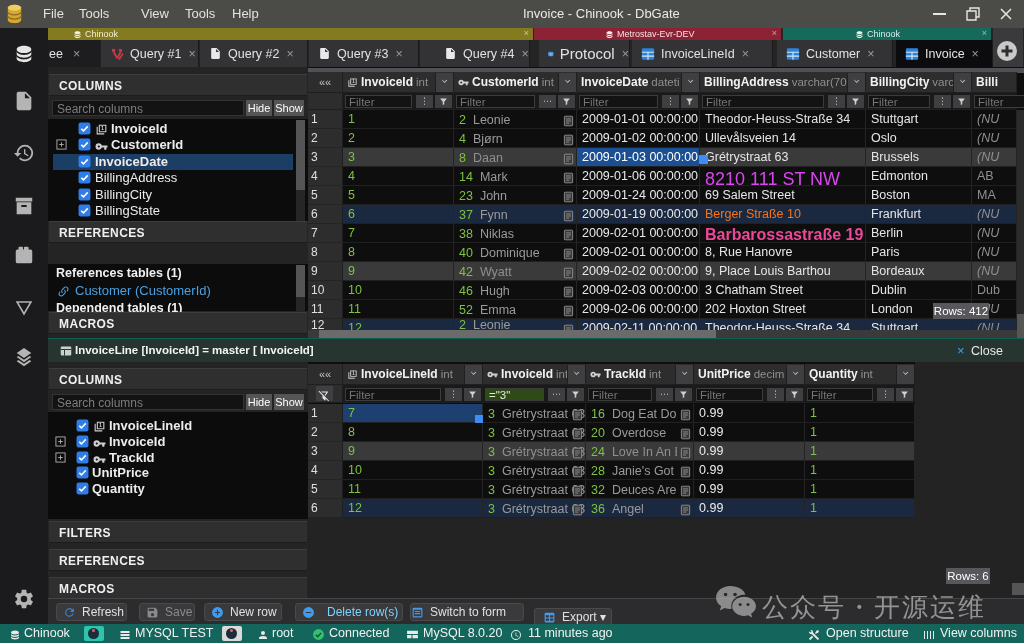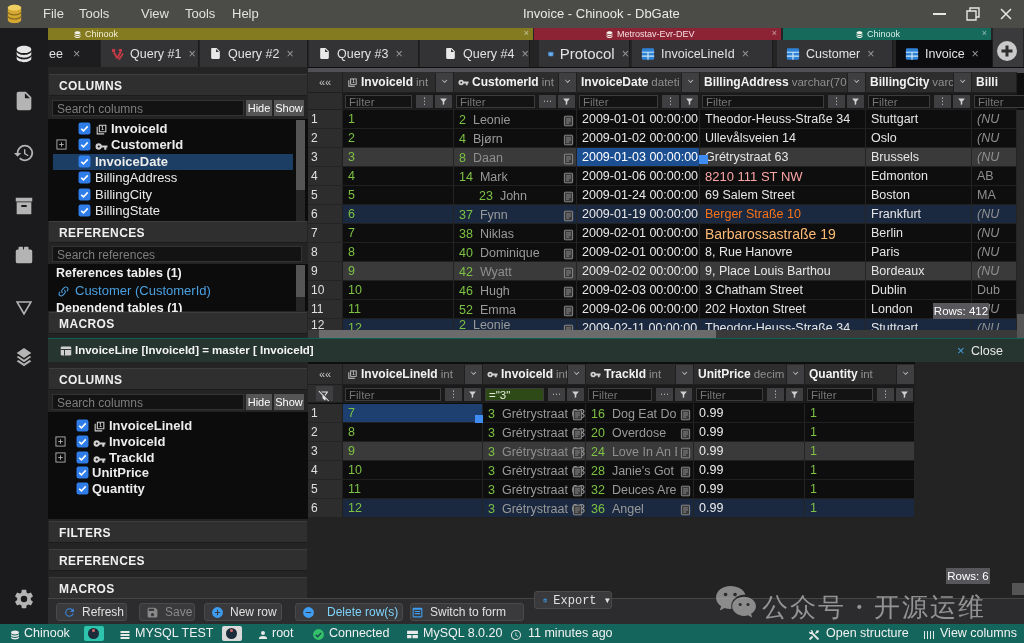--- a/index.html
+++ b/index.html
@@ -214,23 +214,20 @@
 <svg class="abs" style="left:78px;top:204.00000000000003px;" width="13" height="13" viewBox="0 0 24 24">
       <rect x="1" y="1" width="22" height="22" rx="4" fill="#2e7de8"></rect>
       <path d="M6 12.5L10 16.5L18 8" stroke="#fff" stroke-width="3" fill="none"></path>
     </svg>
 <div class="abs" style="left:95px;top:203.00000000000003px;font-size:13px;font-weight:normal;color:#ececec;">BillingState</div>
 <div class="abs" style="left:296px;top:120px;width:9px;height:101px;background:#262626;"></div>
 <div class="abs" style="left:296px;top:120px;width:9px;height:70px;background:#555;"></div>
 <div class="abs" style="left:49px;top:221px;width:258px;height:22px;background:#2f2f2f;border-top:1px solid #3d3d3d;border-bottom:1px solid #1c1c1c;">
 <div style="position:absolute;left:10px;top:4px;font-size:12px;font-weight:bold;color:#f0f0f0;letter-spacing:0.4px;">REFERENCES</div>
     </div>
-<div class="abs" style="left:52px;top:246px;width:250px;height:16px;background:#131313;border:1px solid #333;">
-<div style="position:absolute;left:4px;top:1px;font-size:12px;color:#7d7d7d;">Search references</div>
-    </div>
 <div class="abs" style="left:48px;top:264px;width:260px;height:47px;background:#0c0c0c;"></div>
 <div class="abs" style="left:56px;top:266px;font-size:12.5px;font-weight:bold;color:#f0f0f0;">References tables (1)</div>
 <div class="abs" style="left:57px;top:284px;"><svg width="13" height="13" viewBox="0 0 24 24">
         <path d="M10.59,13.41C11,13.8 11,14.44 10.59,14.83C10.2,15.22 9.56,15.22 9.17,14.83C7.22,12.88 7.22,9.71 9.17,7.76V7.76L12.71,4.22C14.66,2.27 17.83,2.27 19.78,4.22C21.73,6.17 21.73,9.34 19.78,11.29L18.29,12.78C18.3,11.96 18.17,11.14 17.89,10.36L18.36,9.88C19.54,8.71 19.54,6.81 18.36,5.64C17.19,4.46 15.29,4.46 14.12,5.64L10.59,9.17C9.41,10.34 9.41,12.24 10.59,13.41M13.41,9.17C13.8,8.78 14.44,8.78 14.83,9.17C16.78,11.12 16.78,14.29 14.83,16.24V16.24L11.29,19.78C9.34,21.73 6.17,21.73 4.22,19.78C2.27,17.83 2.27,14.66 4.22,12.71L5.71,11.22C5.7,12.04 5.83,12.86 6.11,13.65L5.64,14.12C4.46,15.29 4.46,17.19 5.64,18.36C6.81,19.54 8.71,19.54 9.88,18.36L13.41,14.83C14.59,13.66 14.59,11.76 13.41,10.59C13,10.2 13,9.56 13.41,9.17Z" fill="#4aa0e0"></path>
       </svg></div>
 <div class="abs" style="left:75px;top:283px;font-size:13px;color:#4aa0e0;">Customer (CustomerId)</div>
 <div class="abs" style="left:56px;top:301px;font-size:12.5px;font-weight:bold;color:#f0f0f0;">Dependend tables (1)</div>
 <div class="abs" style="left:296px;top:265px;width:9px;height:46px;background:#262626;"></div>
 <div class="abs" style="left:296px;top:265px;width:9px;height:32px;background:#555;"></div>
 <div class="abs" style="left:49px;top:312px;width:258px;height:22px;background:#2f2f2f;border-top:1px solid #3d3d3d;border-bottom:1px solid #1c1c1c;">
@@ -403,32 +400,32 @@
 <div class="abs" style="left:348px;top:169px;font-size:12.5px;color:#7dc243;">4</div>
 <div class="abs row" style="left:459px;top:167px;height:19px;width:113px;overflow:hidden;">
       <span style="font-size:12.5px;color:#7dc243;">14</span>
       <span style="font-size:12.5px;color:#9a9a9a;margin-left:7px;white-space:nowrap;">Mark</span>
     </div>
 <div class="abs" style="left:563px;top:170px;"><svg width="11" height="12" viewBox="0 0 16 16">
         <rect x="2" y="1" width="12" height="14" rx="1" fill="#3a3a3a" stroke="#9a9a9a" stroke-width="1.2"></rect>
         <path d="M4.5 5H11.5M4.5 8H11.5M4.5 11H9" stroke="#9a9a9a" stroke-width="1.2"></path>
       </svg></div>
 <div class="abs" style="left:582px;top:169px;font-size:12.5px;color:#e9e9e9;white-space:nowrap;">2009-01-06 00:00:00</div>
-<div class="abs" style="left:705px;top:169px;font-size:13px;color:#fca5a5;white-space:nowrap;max-width:158px;overflow:hidden;">8210 111 ST NW</div>
+<div class="abs" style="left:705px;top:169px;font-size:18px;color:#d946ef;white-space:nowrap;max-width:158px;overflow:hidden;">8210 111 ST NW</div>
 <div class="abs" style="left:871px;top:169px;font-size:12.5px;color:#e6e6e6;">Edmonton</div>
 <div class="abs" style="left:977px;top:169px;font-size:12.5px;font-style:normal;color:#8f8f8f;">AB</div>
 <div class="abs" style="left:308px;top:186px;width:35px;height:19px;background:#2d2d2d;border-right:1px solid #1f1f1f;border-bottom:1px solid #242424;color:#e0e0e0;font-size:12px;line-height:19px;padding-left:3px;">5</div>
 <div class="abs" style="left:343px;top:186px;width:111px;height:19px;background:#0e0e0e;border-right:1px solid #242424;border-bottom:1px solid #202020;overflow:hidden;"></div>
 <div class="abs" style="left:454px;top:186px;width:123px;height:19px;background:#0e0e0e;border-right:1px solid #242424;border-bottom:1px solid #202020;overflow:hidden;"></div>
 <div class="abs" style="left:577px;top:186px;width:123px;height:19px;background:#0e0e0e;border-right:1px solid #242424;border-bottom:1px solid #202020;overflow:hidden;"></div>
 <div class="abs" style="left:700px;top:186px;width:166px;height:19px;background:#0e0e0e;border-right:1px solid #242424;border-bottom:1px solid #202020;overflow:hidden;"></div>
 <div class="abs" style="left:866px;top:186px;width:106px;height:19px;background:#0e0e0e;border-right:1px solid #242424;border-bottom:1px solid #202020;overflow:hidden;"></div>
 <div class="abs" style="left:972px;top:186px;width:45px;height:19px;background:#0e0e0e;border-right:1px solid #242424;border-bottom:1px solid #202020;overflow:hidden;"></div>
 <div class="abs" style="left:348px;top:188px;font-size:12.5px;color:#7dc243;">5</div>
-<div class="abs row" style="left:459px;top:186px;height:19px;width:113px;overflow:hidden;margin-left:20px;">
+<div class="abs row" style="left:459px;top:186px;height:19px;width:113px;overflow:hidden;">
       <span style="font-size:12.5px;color:#7dc243;">23</span>
       <span style="font-size:12.5px;color:#9a9a9a;margin-left:7px;white-space:nowrap;">John</span>
     </div>
 <div class="abs" style="left:563px;top:189px;"><svg width="11" height="12" viewBox="0 0 16 16">
         <rect x="2" y="1" width="12" height="14" rx="1" fill="#3a3a3a" stroke="#9a9a9a" stroke-width="1.2"></rect>
         <path d="M4.5 5H11.5M4.5 8H11.5M4.5 11H9" stroke="#9a9a9a" stroke-width="1.2"></path>
       </svg></div>
 <div class="abs" style="left:582px;top:188px;font-size:12.5px;color:#e9e9e9;white-space:nowrap;">2009-01-24 00:00:00</div>
 <div class="abs" style="left:705px;top:188px;font-size:12.5px;color:#e6e6e6;white-space:nowrap;max-width:158px;overflow:hidden;">69 Salem Street</div>
 <div class="abs" style="left:871px;top:188px;font-size:12.5px;color:#e6e6e6;">Boston</div>
@@ -463,21 +460,21 @@
 <div class="abs" style="left:348px;top:226px;font-size:12.5px;color:#7dc243;">7</div>
 <div class="abs row" style="left:459px;top:224px;height:19px;width:113px;overflow:hidden;">
       <span style="font-size:12.5px;color:#7dc243;">38</span>
       <span style="font-size:12.5px;color:#9a9a9a;margin-left:7px;white-space:nowrap;">Niklas</span>
     </div>
 <div class="abs" style="left:563px;top:227px;"><svg width="11" height="12" viewBox="0 0 16 16">
         <rect x="2" y="1" width="12" height="14" rx="1" fill="#3a3a3a" stroke="#9a9a9a" stroke-width="1.2"></rect>
         <path d="M4.5 5H11.5M4.5 8H11.5M4.5 11H9" stroke="#9a9a9a" stroke-width="1.2"></path>
       </svg></div>
 <div class="abs" style="left:582px;top:226px;font-size:12.5px;color:#e9e9e9;white-space:nowrap;">2009-02-01 00:00:00</div>
-<div class="abs" style="left:705px;top:226px;font-size:14px;color:#fdba74;white-space:nowrap;max-width:158px;overflow:hidden;">Barbarossastraße 19</div>
+<div class="abs" style="left:705px;top:226px;font-size:16px;color:#ec4899;white-space:nowrap;max-width:158px;overflow:hidden;font-weight:bold;">Barbarossastraße 19</div>
 <div class="abs" style="left:871px;top:226px;font-size:12.5px;color:#e6e6e6;">Berlin</div>
 <div class="abs" style="left:977px;top:226px;font-size:12.5px;font-style:italic;color:#8f8f8f;">(NU</div>
 <div class="abs" style="left:308px;top:243px;width:35px;height:19px;background:#2d2d2d;border-right:1px solid #1f1f1f;border-bottom:1px solid #242424;color:#e0e0e0;font-size:12px;line-height:19px;padding-left:3px;">8</div>
 <div class="abs" style="left:343px;top:243px;width:111px;height:19px;background:#0e0e0e;border-right:1px solid #242424;border-bottom:1px solid #202020;overflow:hidden;"></div>
 <div class="abs" style="left:454px;top:243px;width:123px;height:19px;background:#0e0e0e;border-right:1px solid #242424;border-bottom:1px solid #202020;overflow:hidden;"></div>
 <div class="abs" style="left:577px;top:243px;width:123px;height:19px;background:#0e0e0e;border-right:1px solid #242424;border-bottom:1px solid #202020;overflow:hidden;"></div>
 <div class="abs" style="left:700px;top:243px;width:166px;height:19px;background:#0e0e0e;border-right:1px solid #242424;border-bottom:1px solid #202020;overflow:hidden;"></div>
 <div class="abs" style="left:866px;top:243px;width:106px;height:19px;background:#0e0e0e;border-right:1px solid #242424;border-bottom:1px solid #202020;overflow:hidden;"></div>
 <div class="abs" style="left:972px;top:243px;width:45px;height:19px;background:#0e0e0e;border-right:1px solid #242424;border-bottom:1px solid #202020;overflow:hidden;"></div>
 <div class="abs" style="left:348px;top:245px;font-size:12.5px;color:#7dc243;">8</div>
@@ -925,21 +922,21 @@
         <path d="M17,13H7V11H17M12,2A10,10 0 0,0 2,12A10,10 0 0,0 12,22A10,10 0 0,0 22,12A10,10 0 0,0 12,2Z" fill="#3e9df0"></path>
       </svg>
 <span style="font-size:12px;color:#7dd3fc;margin-left:12px;white-space:nowrap;">Delete row(s)</span>
     </div>
 <div class="abs row" style="left:410px;top:603px;width:114px;height:18px;background:#3a3a3c;border:1px solid #4a4a4a;border-radius:3px;">
 <svg width="13" height="13" viewBox="0 0 24 24" style="">
         <path d="M5,3H19A2,2 0 0,1 21,5V19A2,2 0 0,1 19,21H5A2,2 0 0,1 3,19V5A2,2 0 0,1 5,3M5,7V19H19V7H5M7,9H17V11H7V9M7,13H17V15H7V13Z" fill="#3e9df0"></path>
       </svg>
 <span style="font-size:12px;color:#e0e0e0;margin-left:6px;white-space:nowrap;">Switch to form</span>
     </div>
-<div class="abs row" style="left:534px;top:591px;width:78px;height:18px;background:#3a3a3c;border:1px solid #4a4a4a;border-radius:3px;padding-left:8px;font-family:Liberation Mono, monospace;">
+<div class="abs row" style="left:534px;top:608px;width:78px;height:18px;background:#3a3a3c;border:1px solid #4a4a4a;border-radius:3px;padding-left:8px;">
 <svg width="13" height="13" viewBox="0 0 24 24" style="">
         <path d="M5,3H19A2,2 0 0,1 21,5V19A2,2 0 0,1 19,21H5A2,2 0 0,1 3,19V5A2,2 0 0,1 5,3M5,8V12H11V8H5M13,8V12H19V8H13M5,14V18H11V14H5M13,14V18H19V14H13Z" fill="#3e9df0"></path>
       </svg>
 <span style="font-size:12px;color:#e0e0e0;margin-left:6px;white-space:nowrap;">Export ▾</span>
     </div>
 <div class="abs" style="left:0;top:624px;width:1024px;height:19px;background:#14655c;"></div>
 <div class="abs" style="left:9px;top:627px;"><svg width="12" height="12" viewBox="0 0 24 24" style="">
         <path d="M12,3C7.58,3 4,4.79 4,7C4,9.21 7.58,11 12,11C16.42,11 20,9.21 20,7C20,4.79 16.42,3 12,3M4,9V12C4,14.21 7.58,16 12,16C16.42,16 20,14.21 20,12V9C20,11.21 16.42,13 12,13C7.58,13 4,11.21 4,9M4,14V17C4,19.21 7.58,21 12,21C16.42,21 20,19.21 20,17V14C20,16.21 16.42,18 12,18C7.58,18 4,16.21 4,14Z" fill="#e8e8e8"></path>
       </svg></div>
 <div class="abs" style="left:24px;top:626px;font-size:12.5px;color:#f2f2f2;">Chinook</div>

